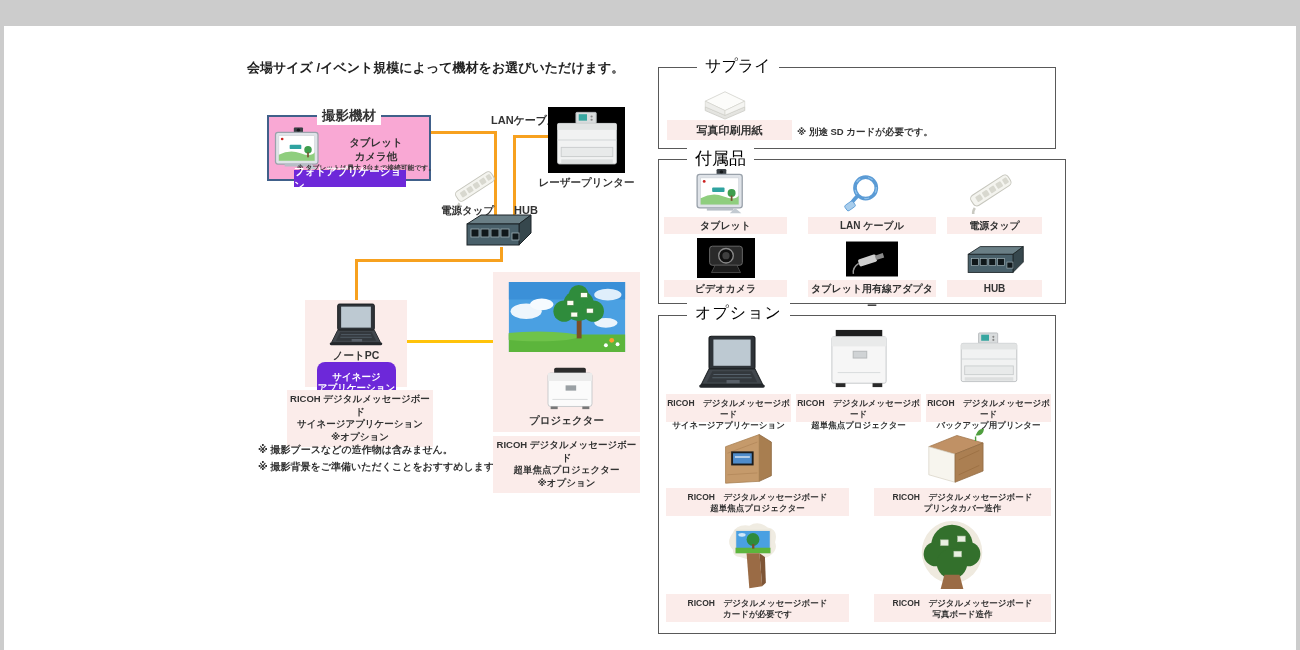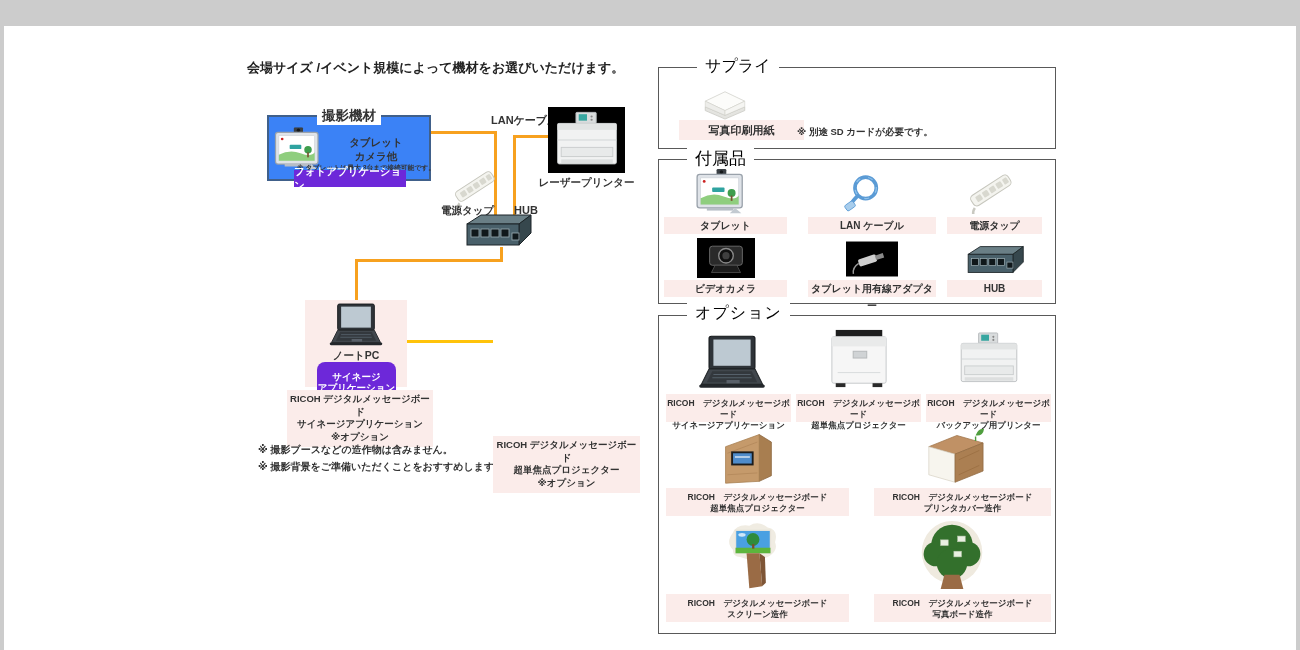--- a/index.html
+++ b/index.html
@@ -212,21 +212,21 @@
 
   <div class="lineO" style="left:429px;top:112px;width:68px;height:3px;"></div>
   <div class="lineO" style="left:494px;top:112px;width:3px;height:84px;"></div>
   <div class="lineO" style="left:513px;top:116px;width:37px;height:3px;"></div>
   <div class="lineO" style="left:513px;top:116px;width:3px;height:80px;"></div>
   <div class="lineO" style="left:500px;top:228px;width:3px;height:15px;"></div>
   <div class="lineO" style="left:355px;top:240px;width:148px;height:3px;"></div>
   <div class="lineO" style="left:355px;top:240px;width:3px;height:42px;"></div>
   <div class="lineY" style="left:407px;top:321px;width:86px;height:3px;"></div>
 
-  <div class="bluebox" style="left:267px;top:96px;width:160px;height:62px;background:#3b82f6;">
+  <div class="bluebox" style="left:267px;top:96px;width:160px;height:62px;background:#f9a8d4;">
     <div class="abs b" style="left:50%;transform:translateX(-50%);top:-10px;background:#fff;padding:0 5px;font-size:13.5px;white-space:nowrap;">撮影機材</div>
     <svg class="abs" style="left:4px;top:9px;" width="50" height="46" viewBox="0 0 60 52">
         <use href="#sym-tablet"></use>
       </svg>
     <div class="abs b ctr" style="left:58px;top:18px;width:98px;font-size:10.5px;line-height:1.35;">
       <div>タブレット</div>
       <div>カメラ他</div>
     </div>
     <div class="abs b" style="left:28px;top:46px;font-size:6.8px;white-space:nowrap;">※ タブレットは最大 3台まで接続可能です。</div>
   </div>
@@ -263,36 +263,45 @@
     <div>RICOH デジタルメッセージボード</div>
     <div>サイネージアプリケーション</div>
     <div>※オプション</div>
   </div>
 
   <div class="abs b" style="left:258px;top:423px;font-size:10px;line-height:1.65;">
     <div>※ 撮影ブースなどの造作物は含みません。</div>
     <div>※ 撮影背景をご準備いただくことをおすすめします。</div>
   </div>
 
+  <div class="pink abs" style="left:493px;top:253px;width:147px;height:160px;">
+    <svg class="abs" style="left:15px;top:10px;" width="118" height="70" viewBox="0 0 120 72">
+        <use href="#sym-treescene"></use>
+      </svg>
+    <svg class="abs" style="left:49px;top:94px;" width="56" height="44" viewBox="0 0 60 50">
+        <use href="#sym-projector"></use>
+      </svg>
+    <div class="abs b ctr" style="left:0;top:142px;width:147px;font-size:10.5px;">プロジェクター</div>
+  </div>
   <div class="cap pink" style="left:493px;top:417px;width:147px;padding:3px 0 4px;font-size:9.5px;">
     <div>RICOH デジタルメッセージボード</div>
     <div>超単焦点プロジェクター</div>
     <div>※オプション</div>
   </div>
 
   <div class="gbox" style="left:658px;top:48px;width:396px;height:80px;">
     <div class="glegend" style="left:38px;top:-12px;font-size:16px;">サプライ</div>
     <svg class="abs" style="left:40px;top:20px;" width="52" height="32" viewBox="0 0 52 34">
         <use href="#sym-paper"></use>
       </svg>
-    <div class="pink abs b ctr" style="left:20px;top:52px;width:125px;height:20px;line-height:20px;font-size:11px;">写真印刷用紙</div>
+    <div class="pink abs b ctr" style="left:8px;top:52px;width:125px;height:20px;line-height:20px;font-size:11px;">写真印刷用紙</div>
     <div class="abs b" style="left:138px;top:58px;font-size:9.5px;white-space:nowrap;">※ 別途 SD カードが必要です。</div>
   </div>
 
-  <div class="gbox" style="left:658px;top:140px;width:396px;height:143px;">
+  <div class="gbox" style="left:658px;top:140px;width:396px;height:143px;padding-left:10px;">
     <div class="glegend" style="left:28px;top:-13px;font-size:17px;">付属品</div>
     <svg class="abs" style="left:34px;top:9px;" width="56" height="46" viewBox="0 0 60 52">
         <use href="#sym-tablet"></use>
       </svg>
     <svg class="abs" style="left:182px;top:10px;" width="46" height="44" viewBox="0 0 56 50">
         <use href="#sym-lancable"></use>
       </svg>
     <svg class="abs" style="left:300px;top:8px;" width="62" height="46" viewBox="0 0 58 46">
         <use href="#sym-powerstrip"></use>
       </svg>
@@ -357,20 +366,20 @@
 
     <svg class="abs" style="left:66px;top:206px;" width="56" height="68" viewBox="0 0 60 74">
         <use href="#sym-screenpodium"></use>
       </svg>
     <svg class="abs" style="left:260px;top:204px;" width="66" height="70" viewBox="0 0 68 74">
         <use href="#sym-photoboard"></use>
       </svg>
 
     <div class="cap pink" style="left:7px;top:278px;width:183px;height:24px;padding-top:4px;font-size:8.5px;line-height:1.45;">
       <div>RICOH　デジタルメッセージボード</div>
-        <div>スクリーン造作</div>
+        <div>カードが必要です</div>
     </div>
     <div class="cap pink" style="left:215px;top:278px;width:177px;height:24px;padding-top:4px;font-size:8.5px;line-height:1.45;">
       <div>RICOH　デジタルメッセージボード</div>
         <div>写真ボード造作</div>
     </div>
   </div>
 </div>
 
 </body></html>

